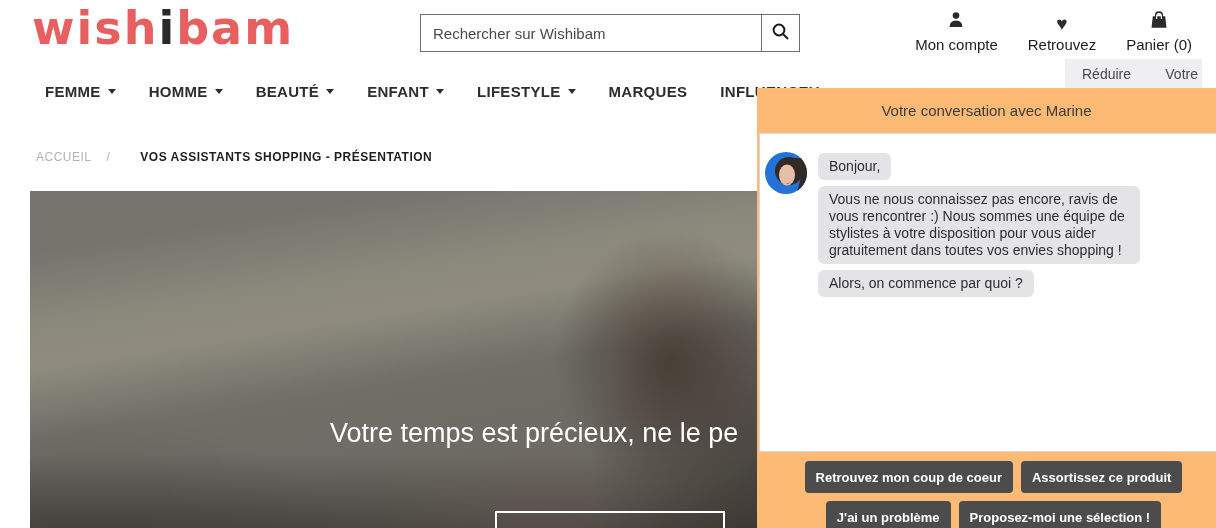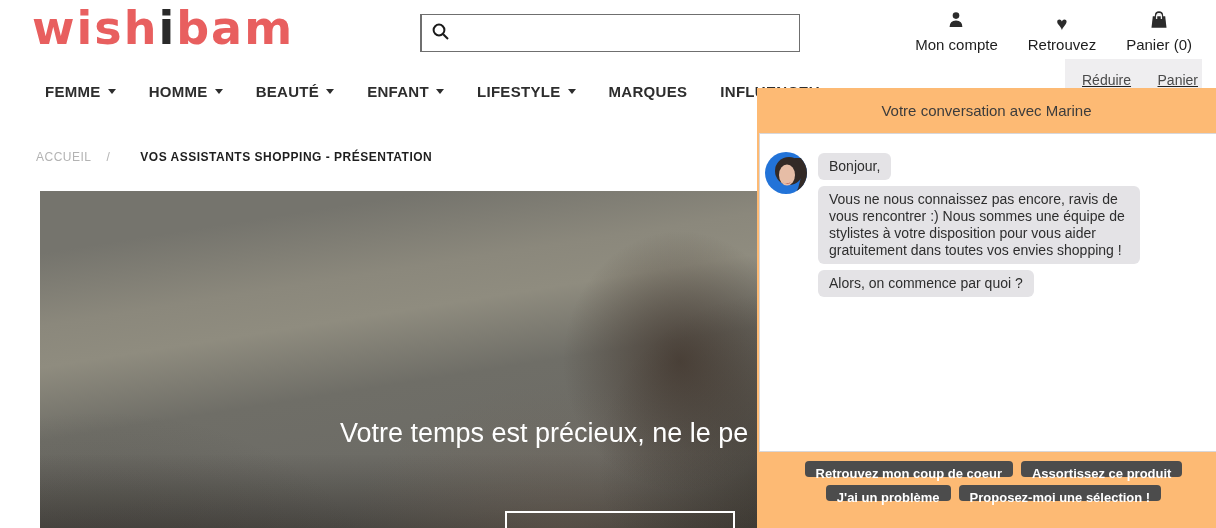--- a/index.html
+++ b/index.html
@@ -63,21 +63,21 @@
     position:absolute; left:36px; top:150px;
     display:flex; gap:15px; align-items:baseline;
     font-size:12px; letter-spacing:.5px;
   }
   .bc-home { color:#b3b3b3; cursor:pointer; }
   .bc-sep  { color:#b3b3b3; }
   .bc-cur  { color:#1e1e1e; font-weight:bold;margin-left:15px; }
 
   
   .hero {
-    position:absolute; left:40px; top:191px; width:1156px; height:337px;
+    position:absolute; left:30px; top:191px; width:1156px; height:337px;
     overflow:hidden;
     background:
       radial-gradient(ellipse 180px 200px at 640px 170px, rgba(60,47,38,.70), rgba(60,47,38,0) 65%),
       radial-gradient(ellipse 260px 240px at 740px 270px, rgba(45,38,30,.55), rgba(45,38,30,0) 70%),
       radial-gradient(ellipse 300px 210px at 520px 340px, rgba(118,99,82,.30), rgba(118,99,82,0) 70%),
       radial-gradient(ellipse 420px 300px at 60px 430px, rgba(48,44,40,.35), rgba(48,44,40,0) 70%),
       linear-gradient(0deg, rgba(32,28,24,.45) 0%, rgba(32,28,24,0) 22%),
       linear-gradient(171deg, #75746d 12%, #8b887c 26%, #8f8c7f 34%, #6f6e67 48%, #6b6a65 75%, #5b5850 100%);
   }
   .hero-line { position:absolute; color:#ffffff; font-size:27px; line-height:28px; white-space:nowrap; }
@@ -85,23 +85,22 @@
   .hero-line2 { left:375px; top:256px; }
   .hero-cta {
     position:absolute; left:465px; top:320px; width:230px; height:50px;
     border:2px solid #ffffff; background:transparent; cursor:pointer;
   }
 
   
   .chat-tabs {
     position:absolute; left:1065px; top:59px; width:137px; height:29px;
     background:#efeef0; z-index:20;
-    display:flex; justify-content:space-between; align-items:flex-end;
+    display:flex; justify-content:space-between; align-items:center;
     padding:0 4px 0 17px;
-    text-decoration:underline;
   }
   .chat-tab { font-size:14px; color:#4a4a4a; cursor:pointer; white-space:nowrap; }
 
   .chat-panel {
     position:absolute; left:757px; top:88px; width:459px; height:440px;
     background:#fdba74; z-index:19;
   }
   .chat-title {
     height:45px; display:flex; align-items:center; justify-content:center;
     font-size:15px; color:#3c3c3c;
@@ -120,29 +119,30 @@
     font-size:14px; line-height:17px; color:#2e2e2e; max-width:322px;
   }
   .chat-replies {
     position:absolute; left:0; top:373px; width:100%;
     display:flex; flex-direction:column; gap:8px; padding-left:14px;
   }
   .reply-row { display:flex; justify-content:center; gap:8px; }
   .qr-btn {
     background:#4c4c4c; color:#ffffff; border:none; border-radius:4px;
     font-family:"Liberation Sans", sans-serif; font-size:13px; font-weight:bold;
-    padding:5px 11px; height:16px; white-space:nowrap; cursor:pointer;
+    padding:5px 11px; height:32px; white-space:nowrap; cursor:pointer;
   }
 </style>
 </head>
 <body>
 
 <a class="logo"><span>wish</span><span class="accent">i</span><span>bam</span></a>
 
 <div class="search-box">
+  <input type="text" placeholder="Rechercher sur Wishibam" style="">
   <button class="search-btn">
     <span>
       <svg width="19" height="19" viewBox="0 0 19 19" fill="none">
         <circle cx="8" cy="8" r="5.4" stroke="#1a1a1a" stroke-width="2"></circle>
         <line x1="12.2" y1="12.2" x2="17" y2="17" stroke="#1a1a1a" stroke-width="2"></line>
       </svg>
     </span>
   </button>
 </div>
 
@@ -207,21 +207,21 @@
   <span class="bc-cur">VOS ASSISTANTS SHOPPING - PRÉSENTATION</span>
 </div>
 
 <section class="hero">
   <div class="hero-line hero-line1">Votre temps est précieux, ne le pe</div>
   <button class="hero-cta"></button>
 </section>
 
 <div class="chat-tabs">
   <span class="chat-tab">Réduire</span>
-  <span class="chat-tab">Panier</span>
+  <span class="chat-tab">Votre</span>
 </div>
 
 <div class="chat-panel">
   <div class="chat-title">Votre conversation avec Marine</div>
 
   <div class="chat-body">
     <span class="chat-avatar">
       <svg width="42" height="42" viewBox="0 0 42 42">
         <clipPath id="av">
             <circle cx="21" cy="21" r="21"></circle>

